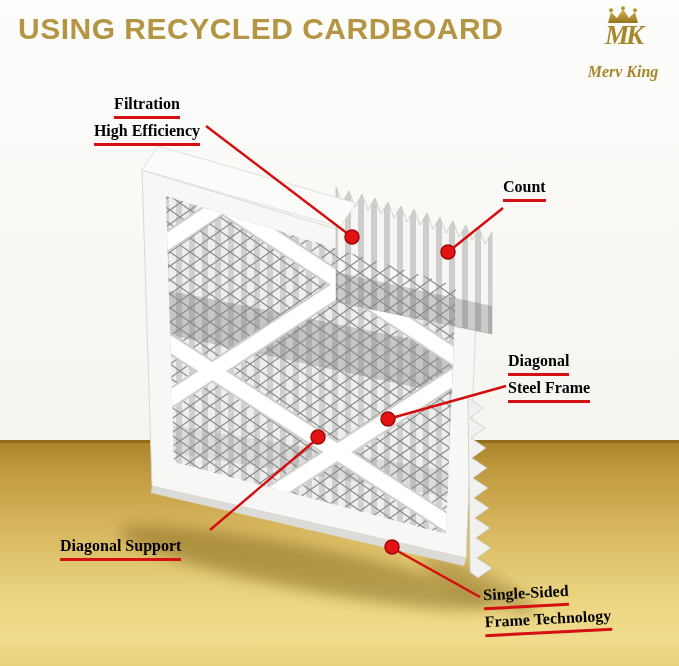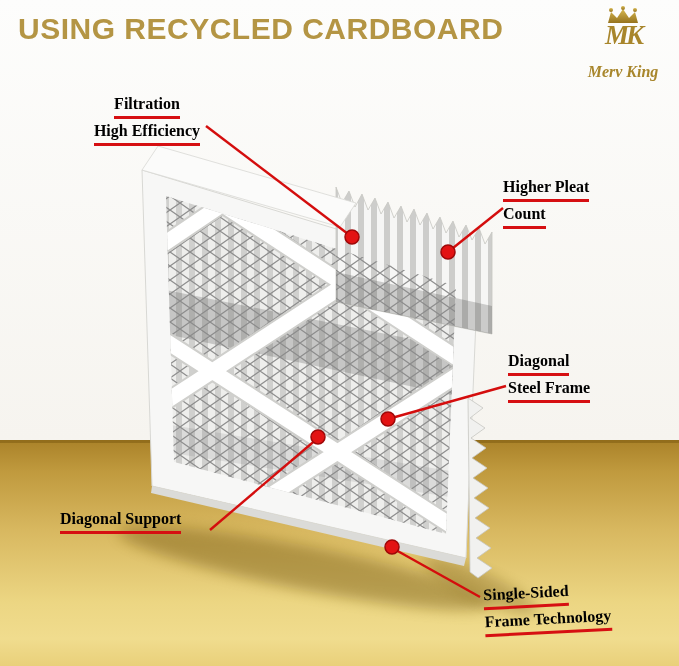--- a/index.html
+++ b/index.html
@@ -139,30 +139,29 @@
       <circle cx="392" cy="547" r="7"></circle>
     </g>
   </svg>
 
   <div class="callout c-center" style="left:80px;top:92px;width:134px;">
     <span class="row"><span class="cl">Filtration</span></span>
     <span class="row"><span class="cl">High Efficiency</span></span>
   </div>
 
   <div class="callout c-left" style="left:503px;top:175px;">
-    <span class="row"><span class="cl">Higher Pleat</span></span>
     <span class="row"><span class="cl">Count</span></span>
   </div>
 
   <div class="callout c-left" style="left:508px;top:349px;">
     <span class="row"><span class="cl">Diagonal</span></span>
     <span class="row"><span class="cl">Steel Frame</span></span>
   </div>
 
-  <div class="callout c-left" style="left:60px;top:507px;text-align:center;">
+  <div class="callout c-left" style="left:60px;top:534px;text-align:center;">
     <span class="row"><span class="cl">Diagonal Support</span></span>
   </div>
 
   <div class="callout c-left" id="callout-single-sided" style="left:484px;top:580px;">
     <span class="row"><span class="cl">Single-Sided</span></span>
     <span class="row"><span class="cl">Frame Technology</span></span>
   </div>
 
 </div>
 

